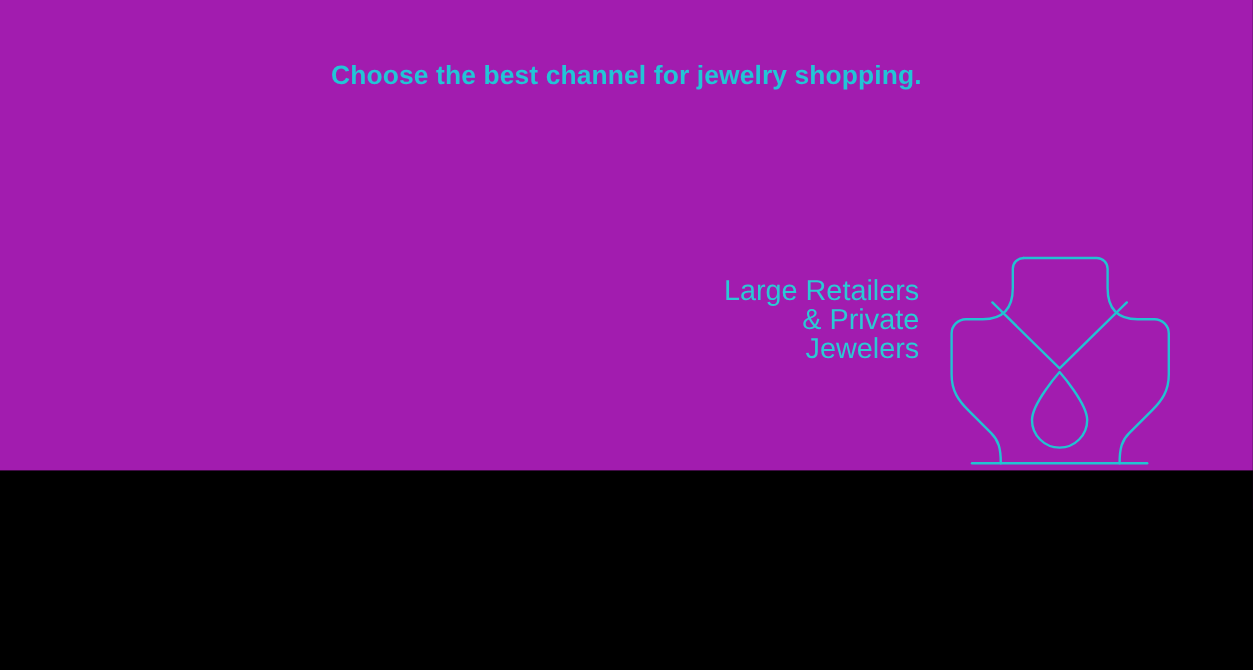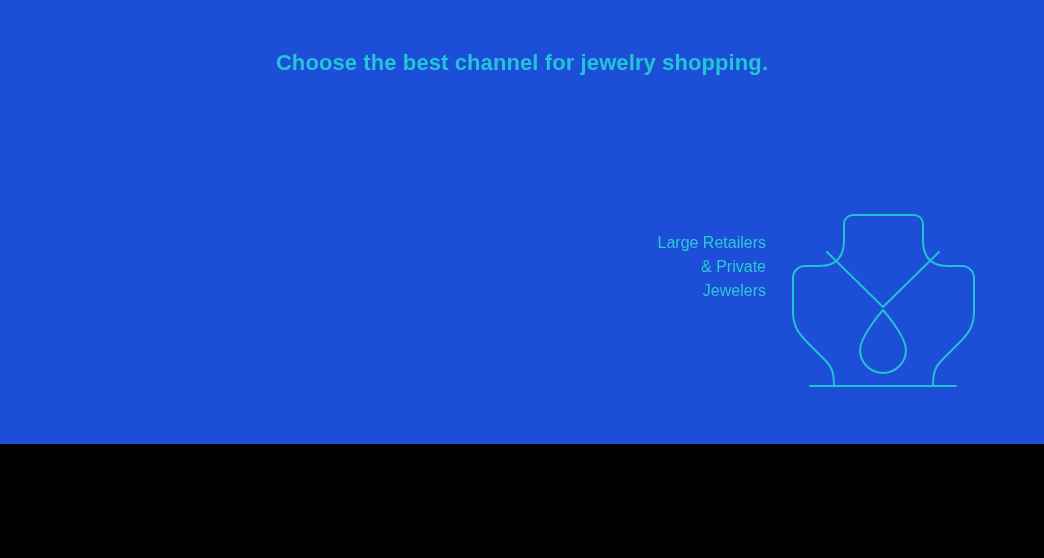--- a/index.html
+++ b/index.html
@@ -11,22 +11,22 @@
   body {
     width: 1044px;
     height: 558px;
     overflow: hidden;
     font-family: "Liberation Sans", sans-serif;
     -webkit-font-smoothing: antialiased;
   }
   #slide {
     position: relative;
     width: 1044px;
-    height: 444px;
-    background: #1d4ed8;
+    height: 392px;
+    background: #a21caf;
     text-decoration: underline;
   }
 
   
   #slide-title {
     position: absolute;
     left: 0;
     top: 49px;
     width: 1044px;
     text-align: center;
@@ -37,21 +37,21 @@
     white-space: nowrap;
     line-height: 27px;
   }
 
   
   .channel {
     position: absolute;
   }
   .channel-label {
     position: absolute;
-    font-size: 16px;
+    font-size: 24px;
     font-weight: normal;
     color: #2bc9d4;
     line-height: 24px;
     white-space: pre-line;
   }
 
   
   #channel-marketplaces { left: 60px; top: 195px; width: 360px; height: 220px; }
   #marketplaces-icon { position: absolute; left: 0px; top: 0px; }
   #marketplaces-label {

